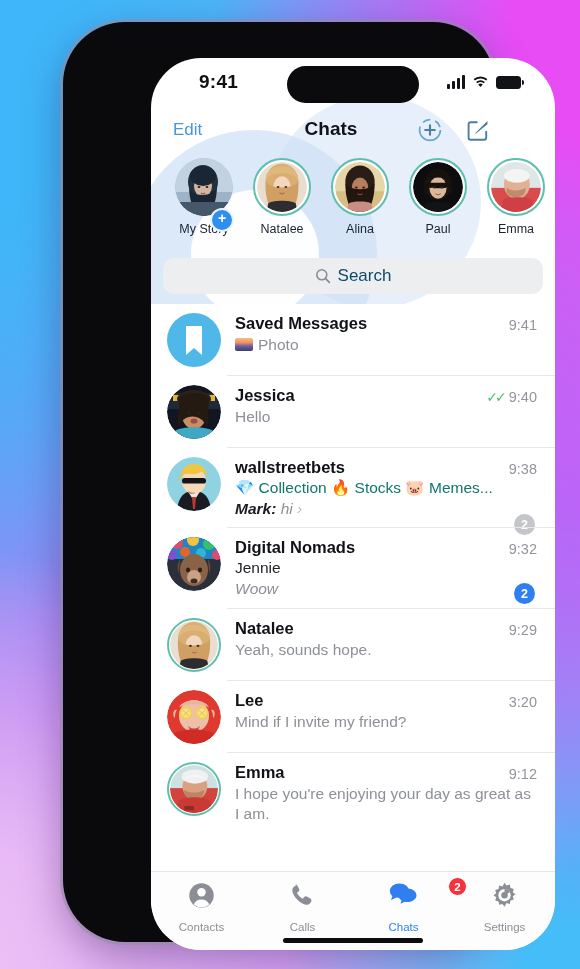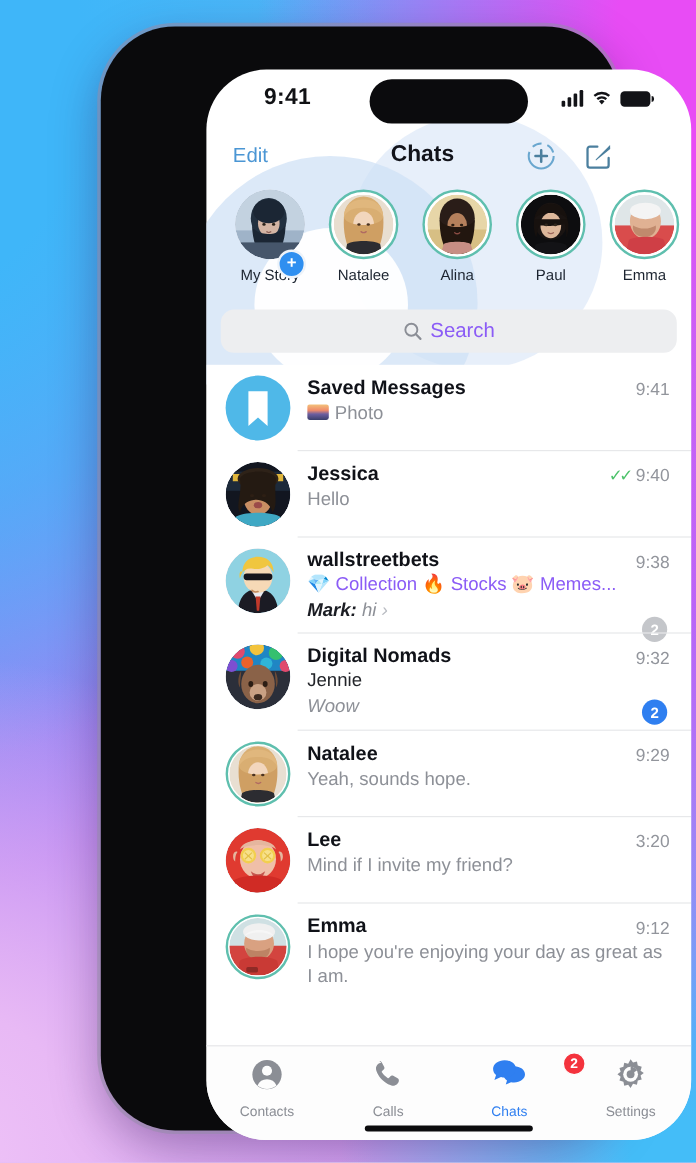--- a/index.html
+++ b/index.html
@@ -15,21 +15,21 @@
     background:
       radial-gradient(120% 95% at 103% 3%,   #e84cf5 0%,  #e84cf5 12%, rgba(232,76,245,0) 55%),
       radial-gradient(110% 85% at 100% 52%,  #b766f7 0%,  rgba(183,102,247,0) 52%),
       radial-gradient(95% 70% at -5% 100%,   #eec2f7 0%,  #e8b9f5 18%, rgba(238,194,247,0) 62%),
       radial-gradient(95% 80% at 104% 100%,  #44bdf8 0%,  #44bdf8 14%, rgba(68,189,248,0) 58%),
       radial-gradient(100% 90% at -8% 6%,    #3fb6f9 0%,  #3fb6f9 20%, rgba(63,182,249,0) 66%),
       linear-gradient(160deg,#4fbbf7 0%, #6f9bf7 35%, #b07cf2 62%, #dcaaf2 100%);
   }
 
   
-  .phone{position:absolute;left:84px;top:22px;width:432px;height:920px;
+  .phone{position:absolute;left:63px;top:22px;width:432px;height:920px;
     border-radius:62px;background:#0a0a0c;
     box-shadow:0 0 0 3px rgba(150,140,170,.55), 0 14px 40px rgba(40,10,70,.35);}
   .screen{position:absolute;left:88px;top:36px;width:404px;height:892px;
     border-radius:50px;background:#ffffff;overflow:hidden;}
 
   
   .ripple{position:absolute;border-radius:50%;pointer-events:none;}
   .ripple-outer{left:-20px;top:72px;width:246px;height:246px;background:#cfe0f5;opacity:.72;}
   .ripple-inner{left:40px;top:132px;width:128px;height:128px;background:#ffffff;opacity:.95;}
   .ripple-arc{left:118px;top:38px;width:212px;height:212px;background:#cfe0f5;opacity:.5;}
@@ -64,39 +64,39 @@
   .story.seen .story-ring .av{position:absolute;inset:2px;border-radius:50%;overflow:hidden;}
   .story .av{position:absolute;inset:0;border-radius:50%;overflow:hidden;}
   .story-name{margin-top:6px;font-size:12.5px;color:#1c2430;white-space:nowrap;}
   .story.mine .story-name{color:#1c2430;}
   .plus-badge{position:absolute;right:9px;bottom:22px;width:20px;height:20px;border-radius:50%;
     background:#2f8ff0;border:2px solid #eef3f9;color:#fff;font-size:14px;line-height:17px;font-weight:bold;text-align:center;}
 
   
   .searchbar{position:absolute;left:12px;top:200px;width:380px;height:36px;border-radius:11px;
     background:#edeef0;z-index:5;display:flex;align-items:center;justify-content:center;gap:7px;}
-  .searchbar .ph{font-size:17px;color:#8b5cf6;}
+  .searchbar .ph{font-size:17px;color:#0c4a6e;}
 
   
   .chatlist{position:absolute;left:0;top:246px;width:404px;bottom:78px;background:#fff;z-index:4;overflow:hidden;}
   .row{position:relative;display:flex;padding:9px 18px 9px 16px;box-sizing:border-box;}
   .row:after{content:"";position:absolute;left:76px;right:0;bottom:0;height:1px;background:#e7e8ea;}
   .row:last-child:after{display:none;}
   .avatar{flex:0 0 54px;width:54px;height:54px;border-radius:50%;overflow:hidden;position:relative;background:#d8dde3;}
   .avatar.ringed{box-sizing:border-box;border:2px solid #5fbfae;background:#fff;}
   .avatar.ringed .av{position:absolute;inset:1px;border-radius:50%;overflow:hidden;}
   .avatar .av{position:absolute;inset:0;border-radius:50%;overflow:hidden;}
   .rowbody{flex:1;min-width:0;padding-left:14px;padding-top:1px;}
   .rowtop{display:flex;align-items:flex-end;}
   .rowname{font-size:16.5px;font-weight:bold;color:#101218;white-space:nowrap;overflow:hidden;text-overflow:ellipsis;}
   .rowmeta{margin-left:auto;display:flex;align-items:center;gap:5px;padding-left:8px;}
   .rowtime{font-size:14.5px;color:#92959c;white-space:nowrap;}
   .msg{font-size:15.5px;color:#8d9097;line-height:1.33;margin-top:2px;
        display:-webkit-box;-webkit-line-clamp:2;-webkit-box-orient:vertical;overflow:hidden;}
-  .msg2{font-size:15.5px;color:#8b5cf6;line-height:1.3;margin-top:1px;}
+  .msg2{font-size:15.5px;color:#0f766e;line-height:1.3;margin-top:1px;}
   .msg3{font-size:15.5px;color:#8d9097;line-height:1.3;margin-top:1px;font-style:italic;}
   .badge{min-width:21px;height:21px;border-radius:11px;font-size:12.5px;font-weight:bold;color:#fff;
     display:flex;align-items:center;justify-content:center;padding:0 6px;box-sizing:border-box;}
   .badge.muted{background:#c4c6ca;}
   .badge.active{background:#2f7ff0;}
   .badge-slot{position:absolute;right:20px;}
   .checks{color:#4cc26a;font-size:14px;letter-spacing:-3px;}
   .photo-chip{display:inline-block;width:18px;height:13px;border-radius:2px;vertical-align:-1px;margin-right:5px;
     background:linear-gradient(#f3c27a 0%,#f08a6a 38%,#6d5fa0 62%,#3a3f6b 100%);}
 

